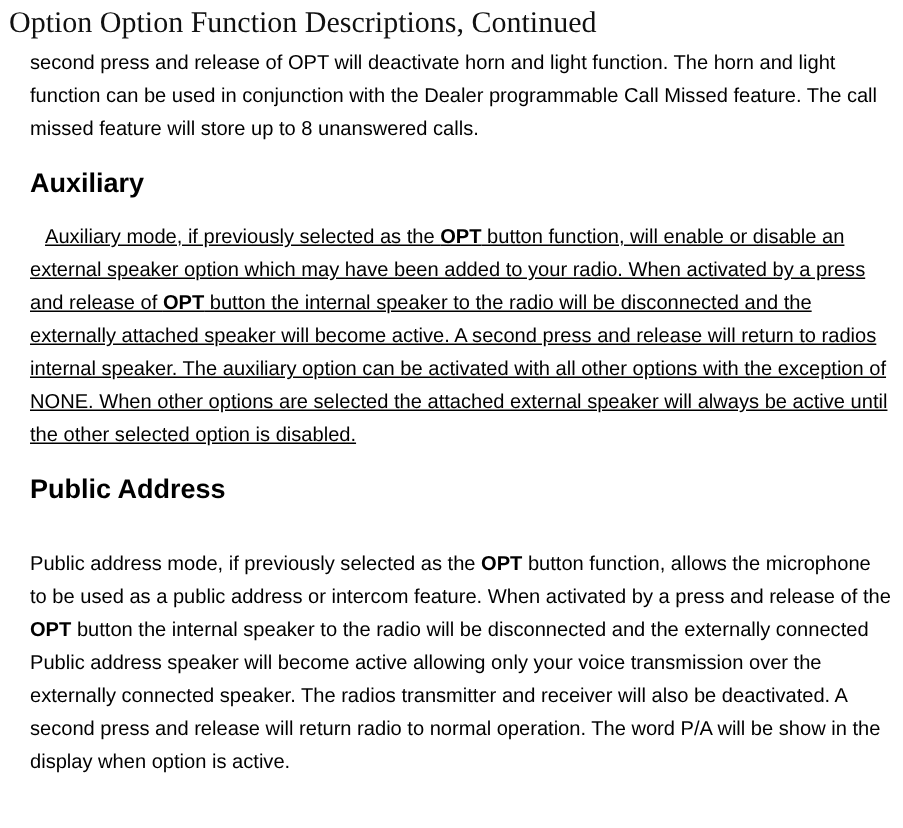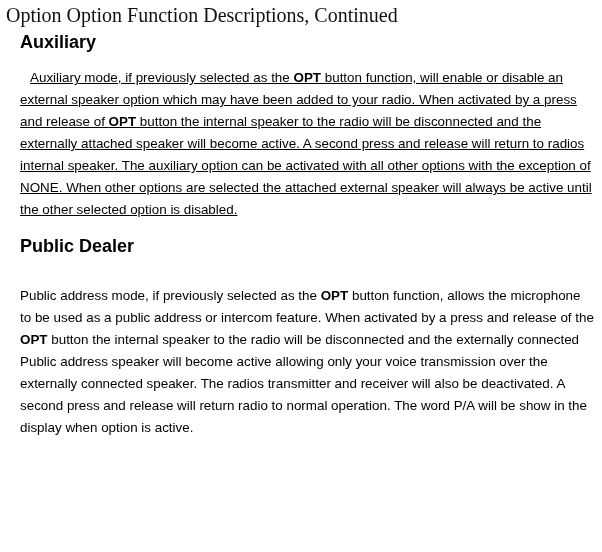--- a/index.html
+++ b/index.html
@@ -50,22 +50,23 @@
       font-weight: bold;
     }
   </style>
 </head>
 <body>
 
 <div class="title">Option Option Function Descriptions, Continued</div>
 
 <div class="content">
 
+  <div class="para">second press and release of OPT will deactivate horn and light function. The horn and light function can be used in conjunction with the Dealer programmable Call Missed feature. The call missed feature will store up to 8 unanswered calls.</div>
 
   <div class="heading">Auxiliary</div>
 
   <div class="para indent-first"><span>Auxiliary mode, if previously selected as the </span><span class="b">OPT</span><span> button function, will enable or disable an external speaker option which may have been added to your radio. When activated by a press and release of </span><span class="b">OPT</span><span> button the internal speaker to the radio will be disconnected and the externally attached speaker will become active. A second press and release will return to radios internal speaker. The auxiliary option can be activated with all other options with the exception of NONE. When other options are selected the attached external speaker will always be active until the other selected option is disabled.</span></div>
 
-  <div class="heading">Public Dealer</div>
+  <div class="heading">Public Address</div>
 
   <div class="para pad-top" style="margin-top:28px;"><span>Public address mode, if previously selected as the </span><span class="b">OPT</span><span> button function, allows the microphone to be used as a public address or intercom feature. When activated by a press and release of the </span><span class="b">OPT</span><span> button the internal speaker to the radio will be disconnected and the externally connected Public address speaker will become active allowing only your voice transmission over the externally connected speaker. The radios transmitter and receiver will also be deactivated. A second press and release will return radio to normal operation. The word P/A will be show in the display when option is active.</span></div>
 
 </div>
 
 </body></html>

